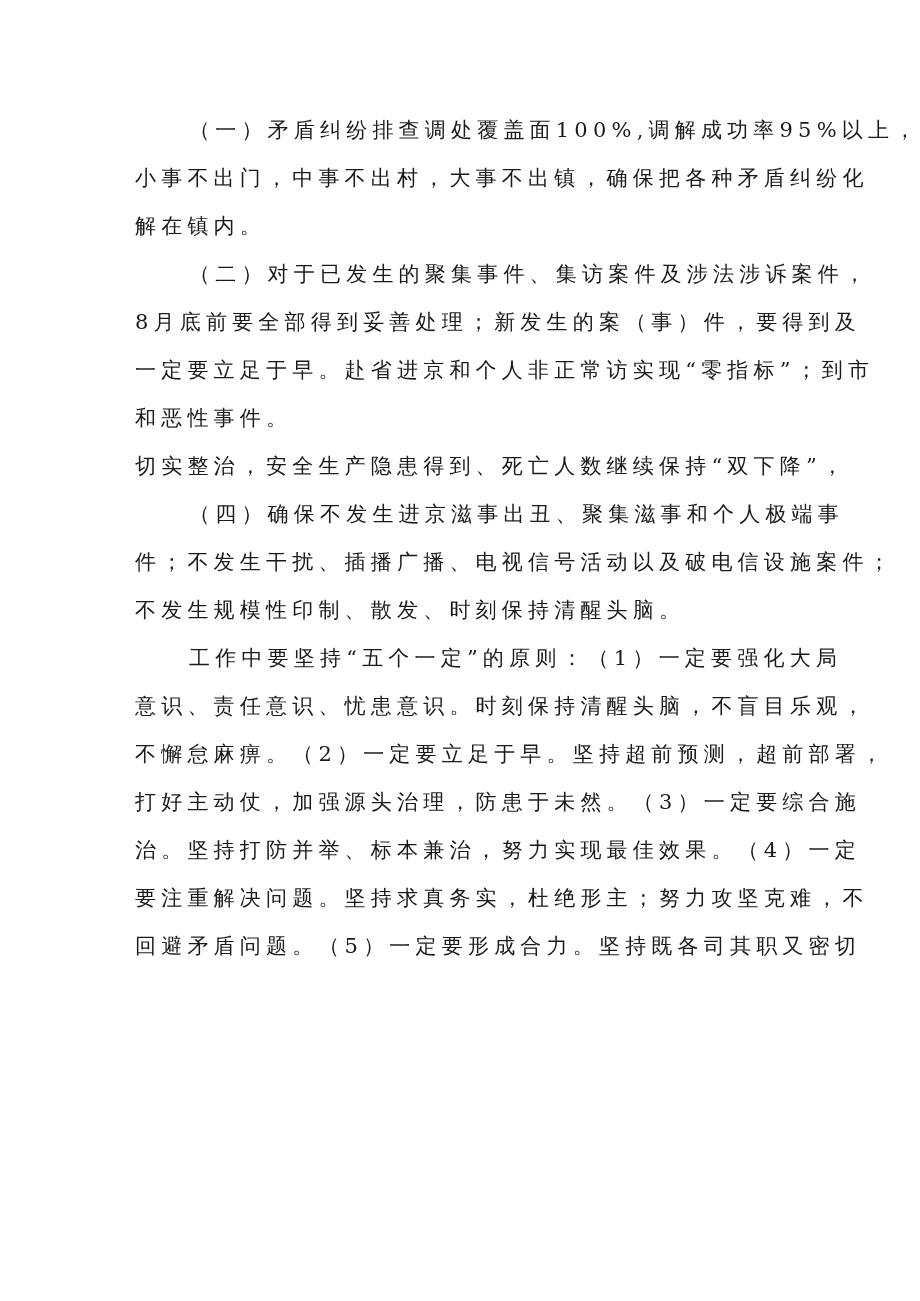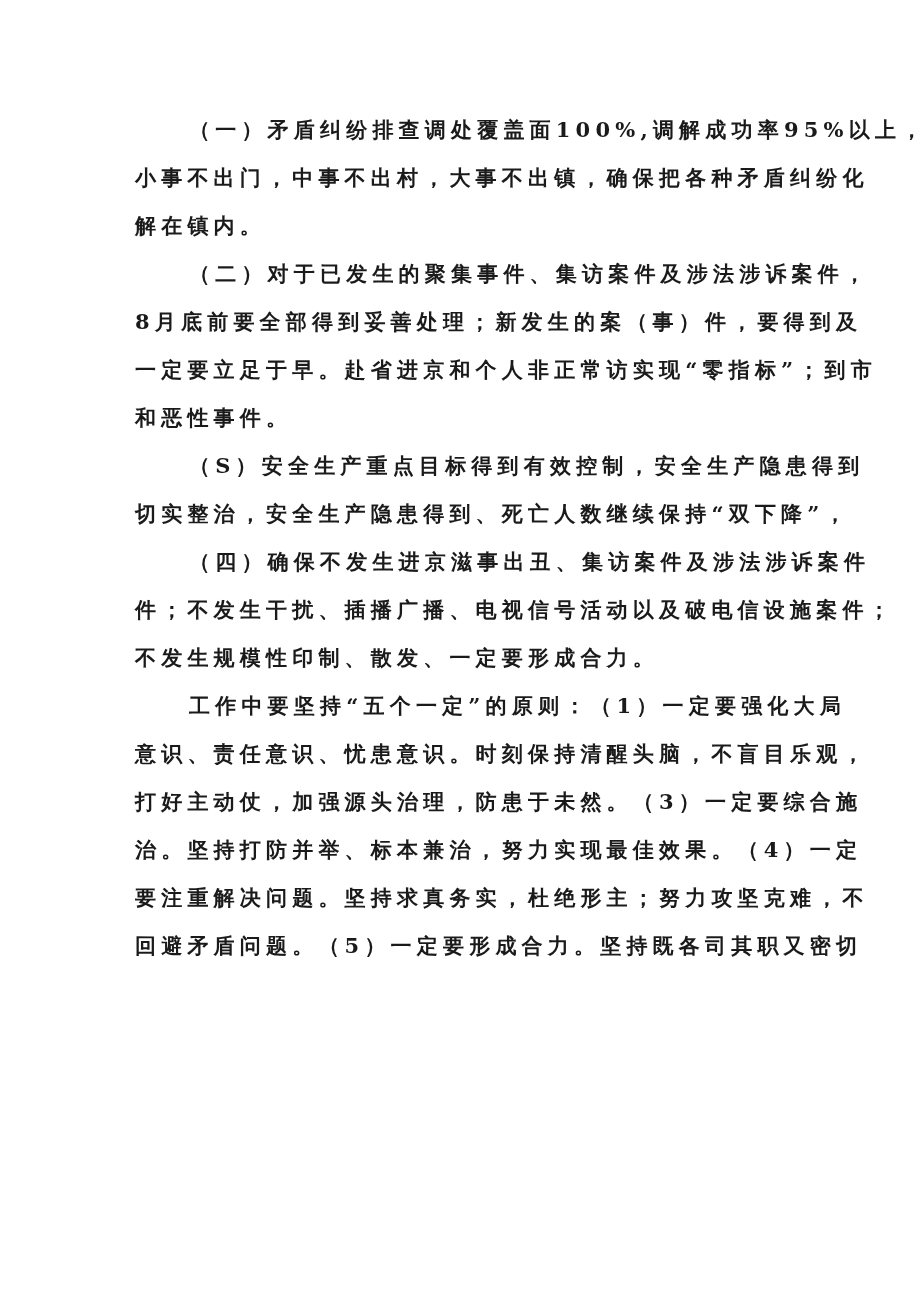--- a/index.html
+++ b/index.html
@@ -21,21 +21,20 @@
       top: 0;
       width: 920px;
       height: 1301px;
       background: #ffffff;
     }
     .text-block {
       position: absolute;
       left: 135px;
       top: 106px;
       width: 680px;
-      font-weight: bold;
     }
     .line {
       height: 48px;
       line-height: 48px;
       font-size: 21px;
       letter-spacing: 5.2px;
       white-space: nowrap;
     }
     .line.indent {
       padding-left: 54px;
@@ -54,33 +53,33 @@
     </div>
 
     <div>
       <div class="line indent">（二）对于已发生的聚集事件、集访案件及涉法涉诉案件，</div>
       <div class="line">8月底前要全部得到妥善处理；新发生的案（事）件，要得到及</div>
       <div class="line">一定要立足于早。赴省进京和个人非正常访实现“零指标”；到市</div>
       <div class="line">和恶性事件。</div>
     </div>
 
     <div>
-      <div class="line indent">（S）安全生产重点目标得到有效控制，安全生产隐患得到</div>
       <div class="line">切实整治，安全生产隐患得到、死亡人数继续保持“双下降”，</div>
     </div>
 
     <div>
-      <div class="line indent">（四）确保不发生进京滋事出丑、集访案件及涉法涉诉案件</div>
+      <div class="line indent">（四）确保不发生进京滋事出丑、聚集滋事和个人极端事</div>
       <div class="line">件；不发生干扰、插播广播、电视信号活动以及破电信设施案件；</div>
-      <div class="line">不发生规模性印制、散发、一定要形成合力。</div>
+      <div class="line">不发生规模性印制、散发、时刻保持清醒头脑。</div>
     </div>
 
     <div>
       <div class="line indent">工作中要坚持“五个一定”的原则：（1）一定要强化大局</div>
       <div class="line">意识、责任意识、忧患意识。时刻保持清醒头脑，不盲目乐观，</div>
+      <div class="line">不懈怠麻痹。（2）一定要立足于早。坚持超前预测，超前部署，</div>
       <div class="line">打好主动仗，加强源头治理，防患于未然。（3）一定要综合施</div>
       <div class="line">治。坚持打防并举、标本兼治，努力实现最佳效果。（4）一定</div>
       <div class="line">要注重解决问题。坚持求真务实，杜绝形主；努力攻坚克难，不</div>
       <div class="line">回避矛盾问题。（5）一定要形成合力。坚持既各司其职又密切</div>
     </div>
 
   </div>
 </div>
 
 </body></html>

